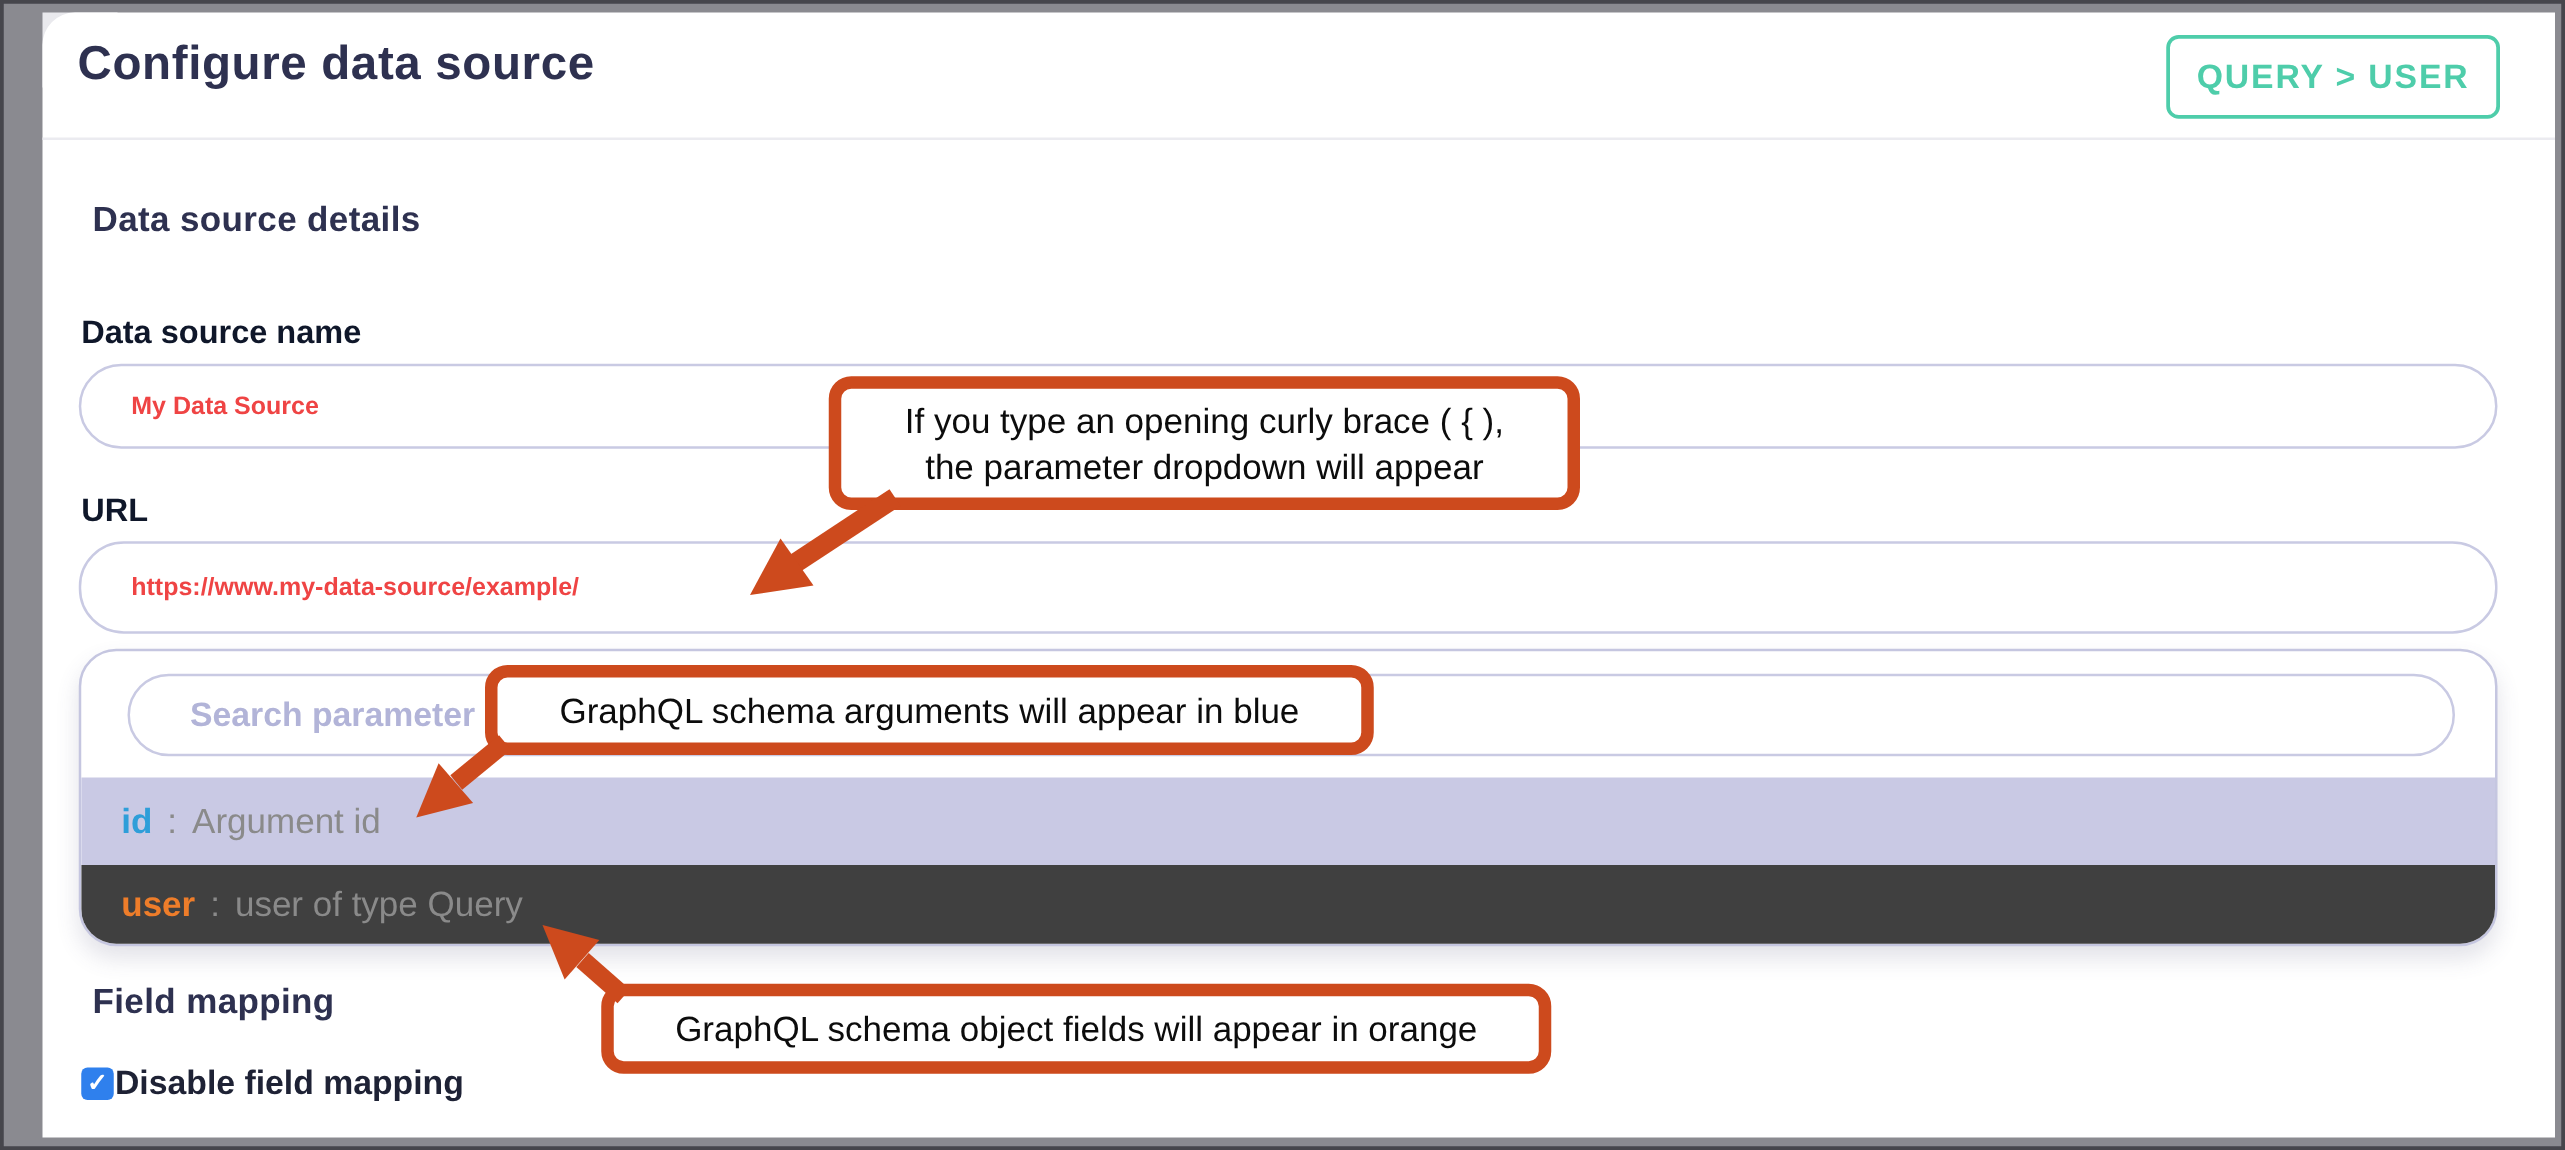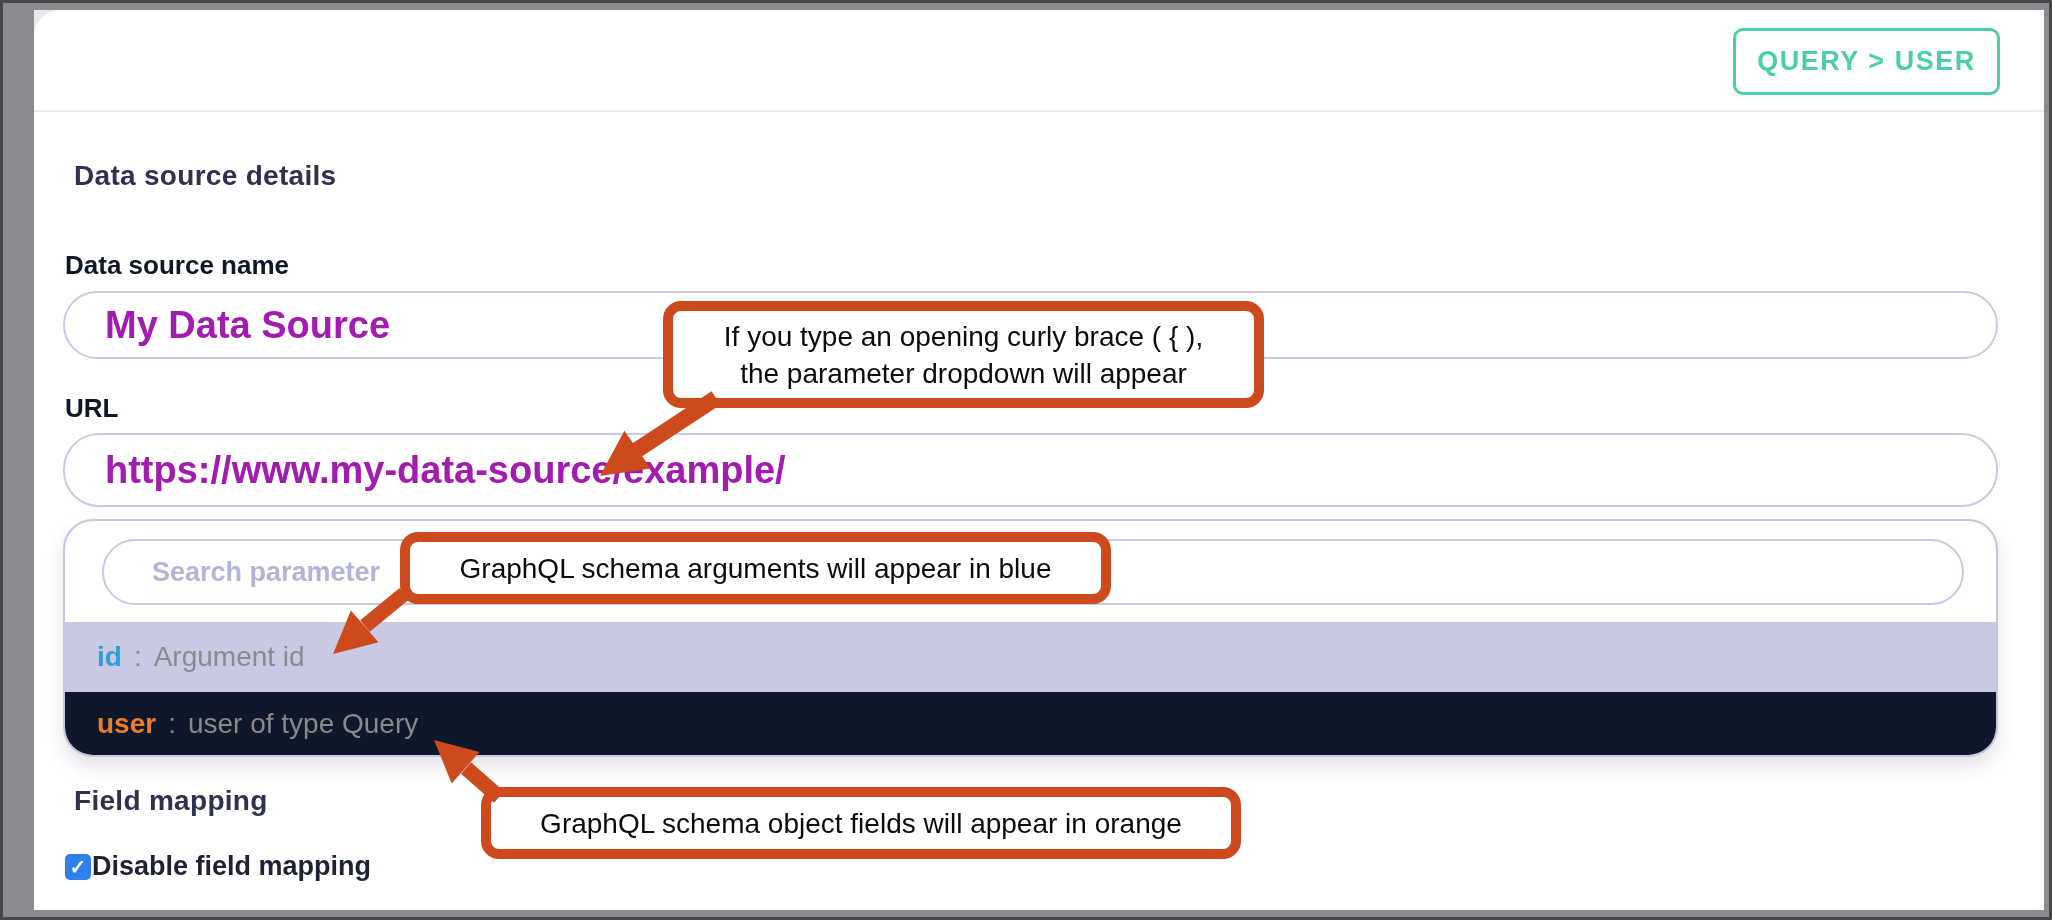--- a/index.html
+++ b/index.html
@@ -15,57 +15,58 @@
         border:3px solid #4ecdaa;border-radius:10px;color:#4ecdaa;font-size:27px;font-weight:700;
         letter-spacing:1.5px;display:flex;align-items:center;justify-content:center;cursor:pointer;
         font-family:"Liberation Sans",sans-serif;}
   .section-heading{position:absolute;left:40px;font-size:28px;font-weight:600;color:#2e3150;letter-spacing:.3px;}
   .details-heading{top:150px;}
   .fm-heading{top:775px;}
   .field-label{position:absolute;left:31px;font-size:26px;font-weight:600;color:#0f172a;}
   .name-label{top:240px;}
   .url-label{top:383px;}
   .text-input{position:absolute;left:29px;width:1935px;box-sizing:border-box;border:2px solid #c9cae3;
-        border-radius:36px;background:#fff;padding:0 0 0 40px;font-size:38px;font-weight:600;
-        color:#a21caf;outline:none;font-family:"Liberation Sans",sans-serif;}
+        border-radius:36px;background:#fff;padding:0 0 0 40px;font-size:20px;font-weight:600;
+        color:#ef4444;outline:none;font-family:"Liberation Sans",sans-serif;}
   .name-input{top:281px;height:68px;}
   .url-input{top:423px;height:74px;}
   .dropdown-panel{position:absolute;left:29px;top:509px;width:1935px;height:238px;box-sizing:border-box;
         border:2px solid #c5c6e0;border-radius:30px;background:#fff;overflow:hidden;
         box-shadow:0 10px 18px rgba(80,80,120,.16);}
   .search-input{position:absolute;left:37px;top:18px;width:1862px;height:66px;box-sizing:border-box;
         border:2px solid #c9cae3;border-radius:33px;padding:0 0 0 48px;font-size:27px;font-weight:600;
         color:#3e4267;outline:none;background:#fff;font-family:"Liberation Sans",sans-serif;}
   .search-input::placeholder{color:#b2b4d8;opacity:1;}
   .dd-row{position:absolute;left:0;width:100%;display:flex;align-items:center;padding-left:32px;
         box-sizing:border-box;font-size:28px;font-weight:600;cursor:pointer;}
   .dd-row-id{top:101px;height:70px;background:#c9c9e4;}
-  .dd-row-user{top:171px;height:64px;background:#0f172a;}
+  .dd-row-user{top:171px;height:64px;background:#404040;}
   .dd-sep{color:#8a8a8a;margin:0 12px;font-weight:500;}
   .dd-desc{color:#8a8a8a;font-weight:500;text-align:right;}
   .checkbox-row{position:absolute;left:31px;top:841px;display:flex;align-items:center;}
   .checkbox{width:26px;height:26px;background:#2f80ed;border-radius:5px;display:flex;align-items:center;
         justify-content:center;color:#fff;font-size:20px;font-weight:700;cursor:pointer;}
   .checkbox-label{margin-left:1px;font-size:27px;font-weight:600;color:#1e2235;}
   .callout{position:absolute;background:#ffffff;border:10px solid #cd4a1d;border-radius:18px;
         box-sizing:border-box;display:flex;flex-direction:column;align-items:center;justify-content:center;
         z-index:40;color:#0c0c0c;text-align:center;}
   .callout .line{display:block;font-size:28px;line-height:37px;font-weight:400;white-space:nowrap;}
   .callout-1{left:663px;top:301px;width:601px;height:107px;}
-  .callout-2{left:400px;top:532px;width:711px;height:72px;}
+  .callout-2{left:388px;top:532px;width:711px;height:72px;}
   .callout-3{left:481px;top:787px;width:760px;height:72px;}
   .arrow-layer{position:absolute;left:0;top:0;width:2052px;height:920px;z-index:41;pointer-events:none;}
 </style>
 </head>
 <body>
 
 <div class="page">
   <div class="corner-notch"></div>
 
   <div class="card">
+    <div class="page-title">Configure data source</div>
     <button class="badge-btn">QUERY &gt; USER</button>
     <div class="header-divider"></div>
 
     <div class="section-heading details-heading">Data source details</div>
 
     <div class="field-label name-label">Data source name</div>
     <input class="text-input name-input" value="My Data Source" style="">
 
     <div class="field-label url-label">URL</div>
     <input class="text-input url-input" value="https://www.my-data-source/example/" style="">

